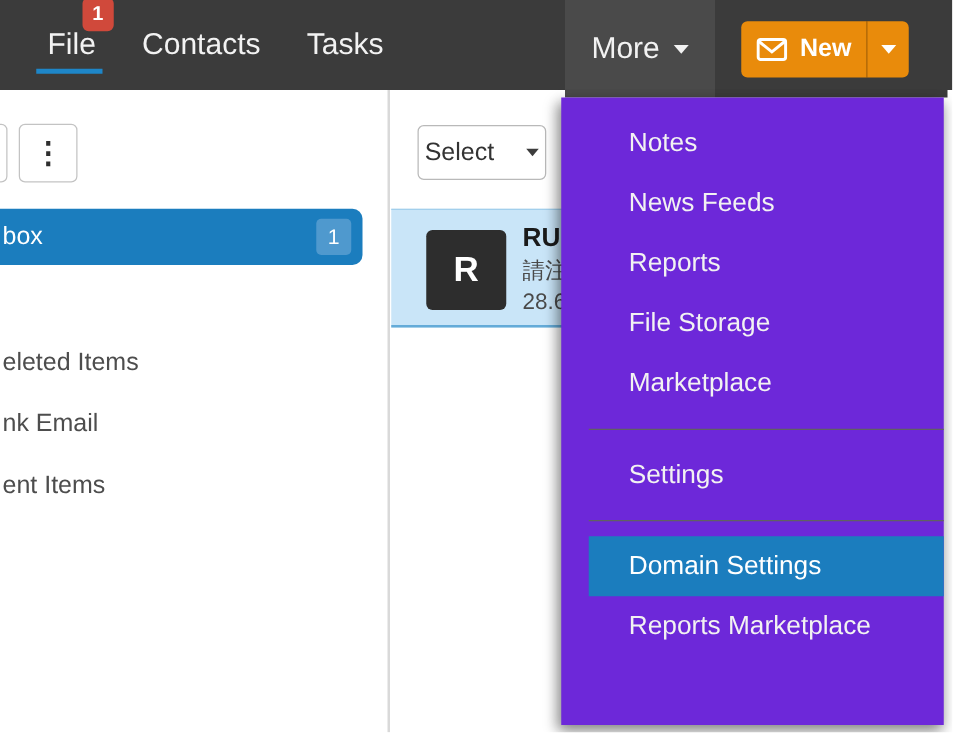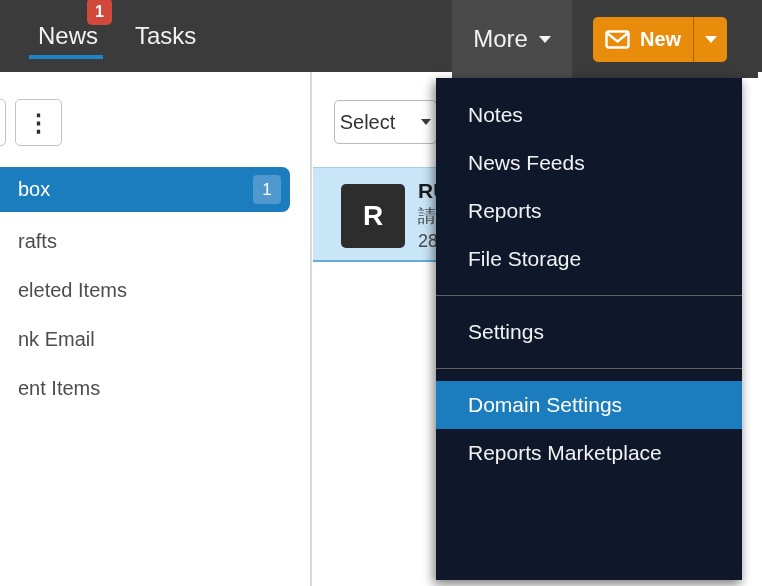--- a/index.html
+++ b/index.html
@@ -63,21 +63,21 @@
   
   .tool-button {
     position:absolute; width:47px; height:47px; top:99px;
     background:#fff; border:1px solid #c3c3c3; border-radius:5px;
     display:flex; align-items:center; justify-content:center;
     color:#2e2e2e; font-size:24px; font-weight:700; cursor:pointer; z-index:1;
   }
   .folder-row {
     position:absolute; left:0; width:290px; height:49px;
     display:flex; align-items:center; color:#4d4d4d; font-size:20px;
-    cursor:pointer; z-index:1;padding-left:16px;
+    cursor:pointer; z-index:1;
   }
   .folder-row .label { padding-left:2px; }
   .folder-row.active {
     height:45px; background:#1b7dbe; color:#fff;
     border-radius:0 8px 8px 0;
   }
   .folder-badge {
     position:absolute; right:9px; top:8px; width:28px; height:29px;
     background:#4f99ce; color:#fff; font-size:17px;
     border-radius:4px; display:flex; align-items:center; justify-content:center;
@@ -108,42 +108,46 @@
     display:flex; align-items:center; justify-content:center;
     font-size:28px; font-weight:700;
   }
   .msg-text { position:absolute; left:105px; top:10px; width:200px; }
   .msg-sender { font-size:21px; font-weight:700; color:#1b1b1b; line-height:26px; white-space:nowrap; }
   .msg-snippet { font-size:18px; color:#4a4a4a; line-height:25px; white-space:nowrap; }
   .msg-size { font-size:18px; color:#4a4a4a; line-height:25px; white-space:nowrap; }
 
   
   .dropdown {
-    position:absolute; left:436px; top:78px; width:306px; height:502px;
-    background:#0f172a; z-index:10;
+    position:absolute; left:449px; top:78px; width:306px; height:502px;
+    background:#6d28d9; z-index:10;
     box-shadow:-4px 4px 10px rgba(0,0,0,0.28), 0 4px 10px rgba(0,0,0,0.3);
     padding-top:13px;
+    padding-left:22px;
   }
   .menu-item {
     height:48px; line-height:48px; padding-left:32px;
     color:#f2f2f2; font-size:21px; cursor:pointer; white-space:nowrap;
   }
   .menu-item.active { background:#1b7dbe; color:#fff; }
   .menu-divider { height:1px; background:#616161; margin:12px 0; }
 </style>
 </head>
 <body>
 
 <div id="screen">
 
   <div class="navbar">
     <div class="nav-item">
-      <span>News</span>
+      <span>File</span>
       <span class="nav-badge">1</span>
       <span class="nav-underline"></span>
+    </div>
+    <div class="nav-item">
+      <span>Contacts</span>
     </div>
     <div class="nav-item">
       <span>Tasks</span>
     </div>
   </div>
   <div class="navbar-ext"></div>
 
   <div class="more-tab">
     <span>More</span>
     <span class="caret-down"></span>
@@ -164,23 +168,20 @@
 
   <div class="tool-button" style="left:-41px;"></div>
   <div class="tool-button" style="left:15px;">
     <span>⋮</span>
   </div>
 
   <div class="folder-row active" style="top:167px;">
     <span class="label">box</span>
     <span class="folder-badge">1</span>
   </div>
-  <div class="folder-row" style="top:217px;">
-    <span class="label">rafts</span>
-  </div>
   <div class="folder-row" style="top:266px;">
     <span class="label">eleted Items</span>
   </div>
   <div class="folder-row" style="top:315px;">
     <span class="label">nk Email</span>
   </div>
   <div class="folder-row" style="top:364px;">
     <span class="label">ent Items</span>
   </div>
 
@@ -198,20 +199,21 @@
       <div class="msg-snippet">請注意</div>
       <div class="msg-size">28.6 K</div>
     </div>
   </div>
 
   <div class="dropdown">
     <div class="menu-item">Notes</div>
     <div class="menu-item">News Feeds</div>
     <div class="menu-item">Reports</div>
     <div class="menu-item">File Storage</div>
+    <div class="menu-item">Marketplace</div>
     <div class="menu-divider"></div>
     <div class="menu-item">Settings</div>
     <div class="menu-divider"></div>
     <div class="menu-item active">Domain Settings</div>
     <div class="menu-item">Reports Marketplace</div>
   </div>
 
 </div>
 
 </body></html>

